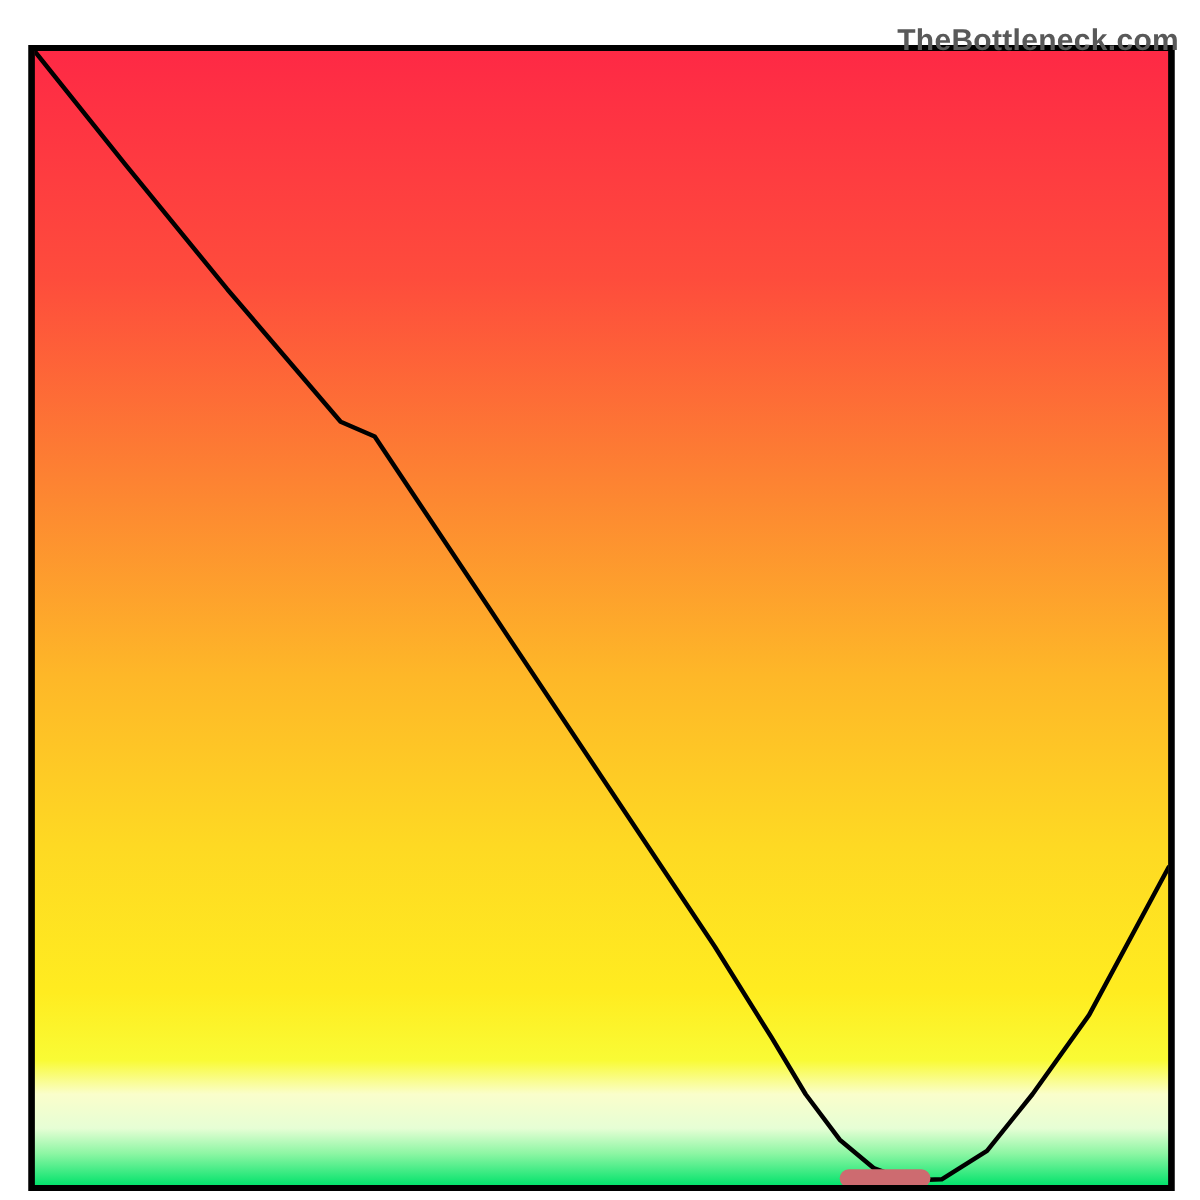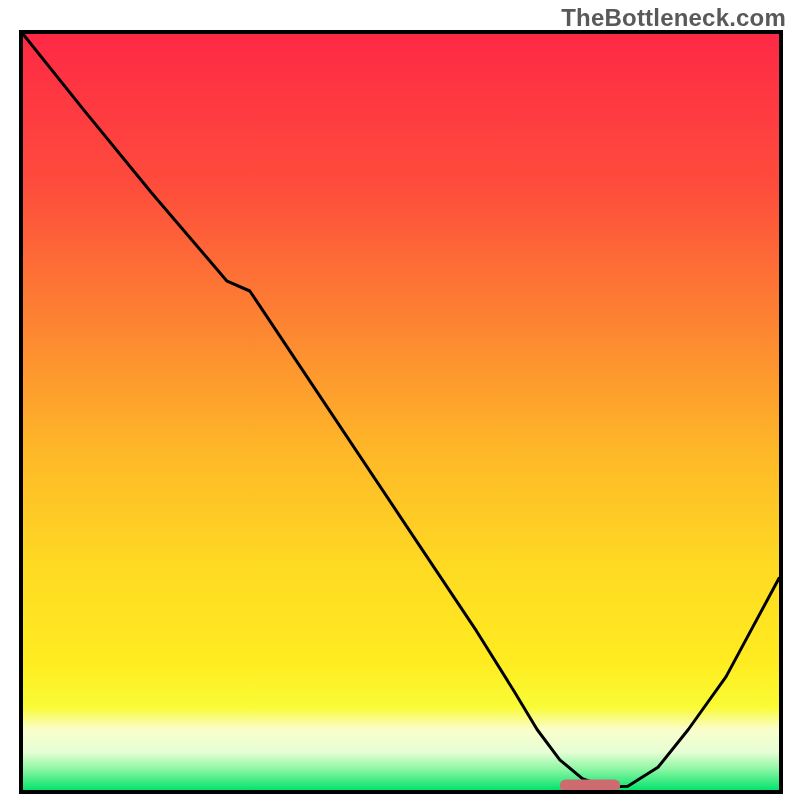--- a/index.html
+++ b/index.html
@@ -11,24 +11,24 @@
     overflow: hidden;
   }
   .chart-wrap {
     position: relative;
     width: 800px;
     height: 800px;
     box-sizing: border-box;
   }
   .watermark {
     position: absolute;
-    top: 4px;
+    top: 16px;
     right: 14px;
     font-family: Arial, Helvetica, sans-serif;
-    font-size: 24px;
+    font-size: 20px;
     font-weight: 700;
     color: #595959;
     letter-spacing: 0.2px;
     z-index: 5;
     user-select: none;
   }
   
   .plot-border {
     position: absolute;
     left: 19px;

